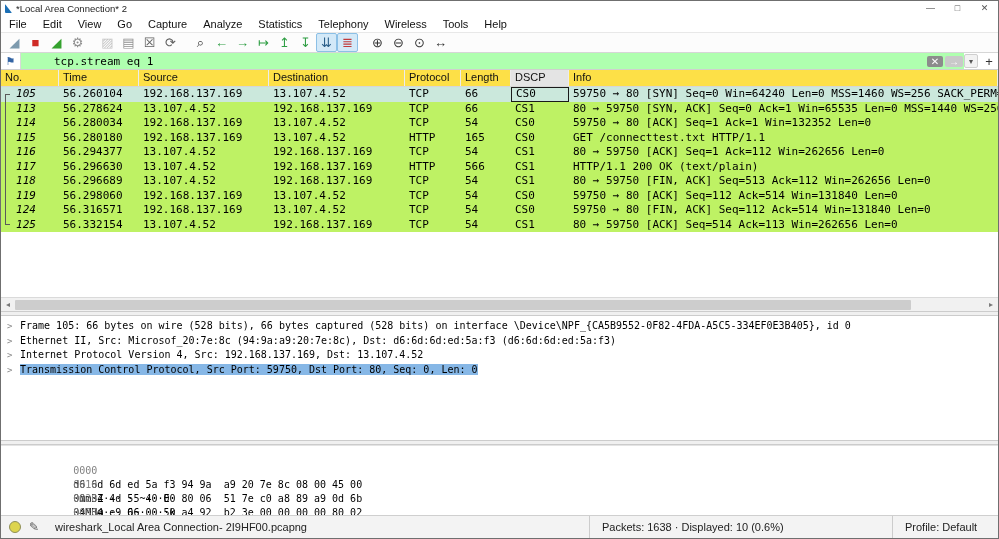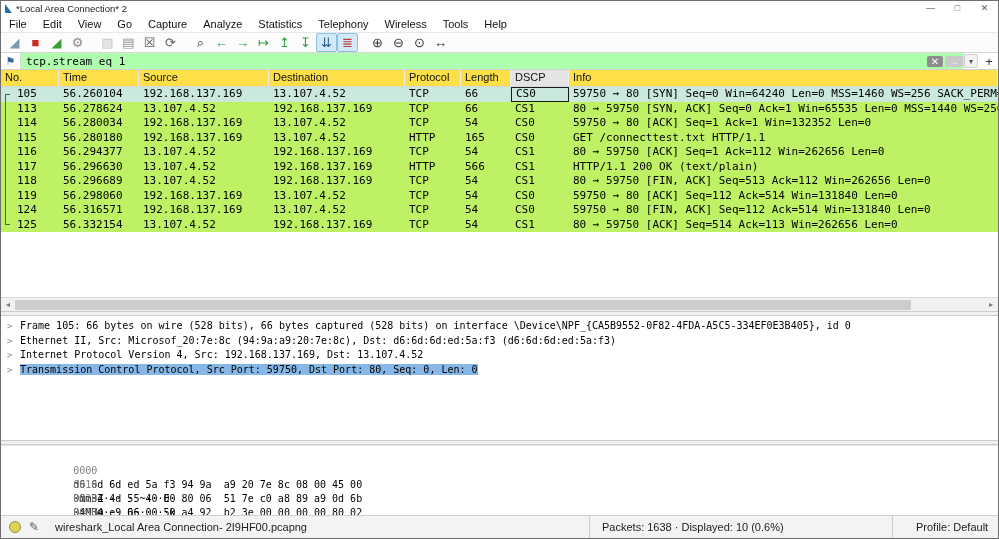--- a/index.html
+++ b/index.html
@@ -19,36 +19,36 @@
 
   
   .toolbar { height:21px; flex:0 0 21px; display:flex; align-items:center; padding-left:3px; background:#fcfcfc; border-top:1px solid #e8e8e8; border-bottom:1px solid #d6d6d6; }
   .tool-btn { width:21px; height:19px; display:flex; align-items:center; justify-content:center; font-size:13px; border:1px solid transparent; border-radius:2px; }
   .tool-btn.toggled { background:#d3e9f8; border-color:#8cc0e6; }
   .tool-btn.gap { margin-right:9px; }
 
   
   .filterbar { height:17px; flex:0 0 17px; display:flex; align-items:stretch; background:#fff; border-bottom:1px solid #cfcfcf; }
   .bookmark-btn { width:20px; display:flex; align-items:center; justify-content:center; color:#3465a4; font-size:11px; border-right:1px solid #d8d8d8; }
-  .filter-input-wrap { flex:1; background:#afffaf; display:flex; align-items:center; border:6px solid #ef4444; border-width:0 0 0 0; }
+  .filter-input-wrap { flex:1; background:#afffaf; display:flex; align-items:center; border:6px solid #ef4444; border-width:0 0 0 0;padding-left:28px; }
   .filter-input { flex:1; background:transparent; border:none; outline:none; font-family:"DejaVu Sans Mono", monospace; font-size:11px; padding-left:5px; color:#000; }
   .filter-btn { width:17px; display:flex; align-items:center; justify-content:center; font-size:10px; }
   .btn-clear { background:#8c8c8c; color:#fff; border-radius:2px; margin:1px 1px; width:16px; }
   .btn-apply { background:#c9c9c9; color:#fff; border-radius:2px; margin:1px 1px; width:18px; }
   .btn-dropdown { color:#555; background:#f2f2f2; border:1px solid #cfcfcf; width:14px; margin:1px 2px 1px 0; border-radius:2px; font-size:8px; }
   .btn-add { color:#333; width:18px; font-size:13px; background:#fff; }
 
   
   .plist-header { height:17px; flex:0 0 17px; display:flex; font-size:11px; color:#111; background:#fde047; border-bottom:1px solid #d6d6d6; }
   .hcol { padding:1px 0 0 4px; border-right:1px solid #ececec; overflow:hidden; white-space:nowrap; }
   .plist-rows { font-family:"DejaVu Sans Mono", monospace; font-size:11px; color:#000; }
   .prow { display:flex; height:14.5px; line-height:14.5px; background:#bef264; position:relative; }
   .prow.sel { background:#cbe8dc; }
   .pcell { overflow:hidden; white-space:nowrap; padding-left:4px; }
-  .c-no   { width:58px;  text-align:left; padding-right:8px; padding-left:16px; }
+  .c-no   { width:58px;  text-align:center; padding-right:8px; padding-left:0;font-style:italic; }
   .h-no   { width:58px; }
   .c-time, .h-time { width:80px; }
   .c-source, .h-source { width:130px; }
   .c-destination, .h-destination { width:136px; }
   .c-protocol, .h-protocol { width:56px; }
   .c-length { width:50px; text-align:left; padding-right:10px; }
   .h-length { width:50px; }
   .c-dscp, .h-dscp { width:58px; }
   .h-dscp { background:#e4e4e4; }
   .c-info, .h-info { flex:1; }
@@ -76,21 +76,21 @@
   .hoff { display:inline-block; width:36px; color:#828282; }
   .hhex { display:inline-block; white-space:pre; width:310px; color:#000; }
   .hascii { display:inline-block; white-space:pre; color:#000; }
 
   
   .statusbar { height:23px; flex:0 0 23px; background:#f3f3f3; border-top:1px solid #cfcfcf; display:flex; align-items:center; font-size:11px; color:#222; }
   .expert-dot { width:12px; height:12px; border-radius:50%; background:#ddd44e; border:1px solid #8f8f58; margin:0 8px 0 8px; }
   .comment-pen { color:#555; font-size:12px; margin-right:16px; }
   .sec-left { flex:1; display:flex; align-items:center; height:100%; }
   .sec-mid { flex:0 0 303px; height:100%; display:flex; align-items:center; padding-left:12px; border-left:1px solid #cccccc; }
-  .sec-right { flex:0 0 106px; height:100%; display:flex; align-items:center; padding-left:23px; border-left:1px solid #cccccc; }
+  .sec-right { flex:0 0 106px; height:100%; display:flex; align-items:center; padding-left:12px; border-left:1px solid #cccccc; }
 </style>
 </head>
 <body>
 
 <div class="window">
 
   <div class="titlebar">
     <span class="app-fin"></span>
     <span class="title-text">*Local Area Connection* 2</span>
     <span class="win-btn">—</span>

